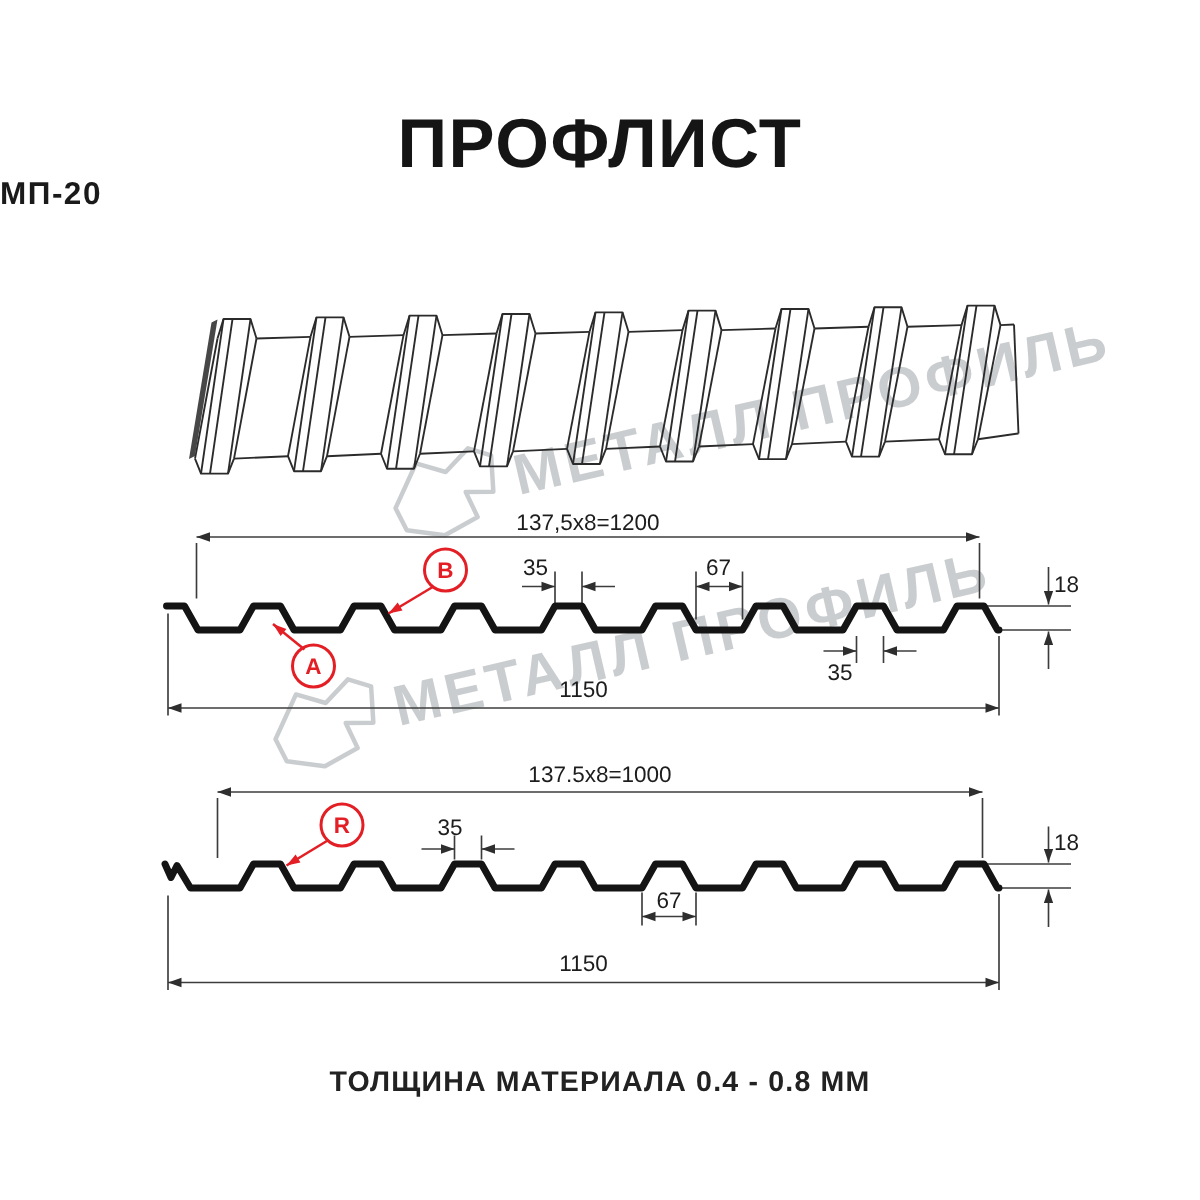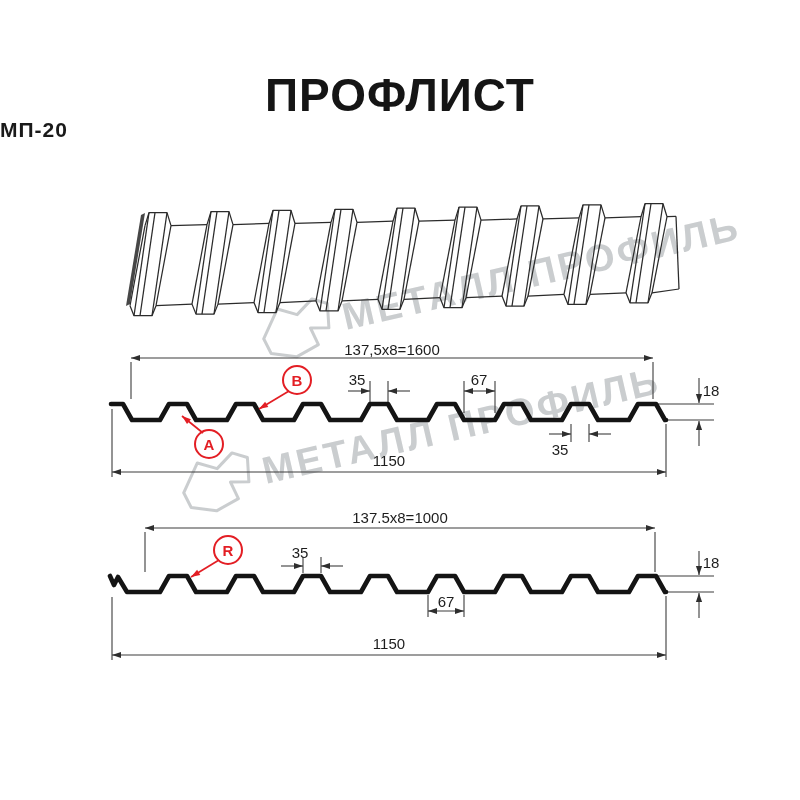--- a/index.html
+++ b/index.html
@@ -203,30 +203,31 @@
     <g id="g-red">
         <line x1="203" y1="433" x2="182" y2="416" class="redln"></line>
         <path d="M0,0L-9,-3.1L-9,3.1Z" class="redhd" transform="translate(182,416) rotate(-141.00900595749454)"></path>
         <line x1="289" y1="391" x2="259" y2="409" class="redln"></line>
         <path d="M0,0L-9,-3.1L-9,3.1Z" class="redhd" transform="translate(259,409) rotate(149.03624346792648)"></path>
         <line x1="219" y1="560" x2="191" y2="577" class="redln"></line>
         <path d="M0,0L-9,-3.1L-9,3.1Z" class="redhd" transform="translate(191,577) rotate(148.73626830562256)"></path>
       </g>
   </svg>
 
-  <span class="dim" style="left:392px;top:349px">137,5x8=1600</span>
+  <span class="dim" style="left:392px;top:349px">137,5x8=1200</span>
   <span class="dim" style="left:357px;top:379px">35</span>
   <span class="dim" style="left:479px;top:379px">67</span>
   <span class="dim" style="left:711px;top:390px">18</span>
   <span class="dim" style="left:560px;top:449px">35</span>
   <span class="dim" style="left:389px;top:460px">1150</span>
 
   <span class="dim" style="left:400px;top:517px">137.5x8=1000</span>
   <span class="dim" style="left:300px;top:552px">35</span>
   <span class="dim" style="left:711px;top:562px">18</span>
   <span class="dim" style="left:446px;top:601px">67</span>
   <span class="dim" style="left:389px;top:643px">1150</span>
 
   <div class="mark" style="left:209px;top:444px">A</div>
   <div class="mark" style="left:297px;top:380px">B</div>
   <div class="mark" style="left:228px;top:550px">R</div>
 
+  <div class="footer">ТОЛЩИНА МАТЕРИАЛА 0.4 - 0.8 ММ</div>
 </div>
 
 </body></html>

